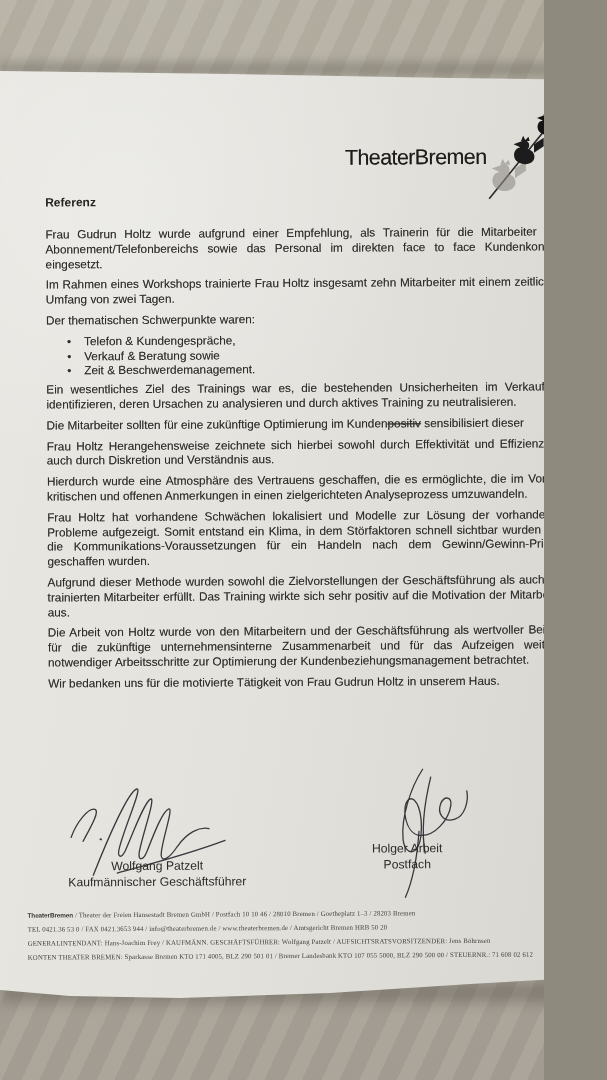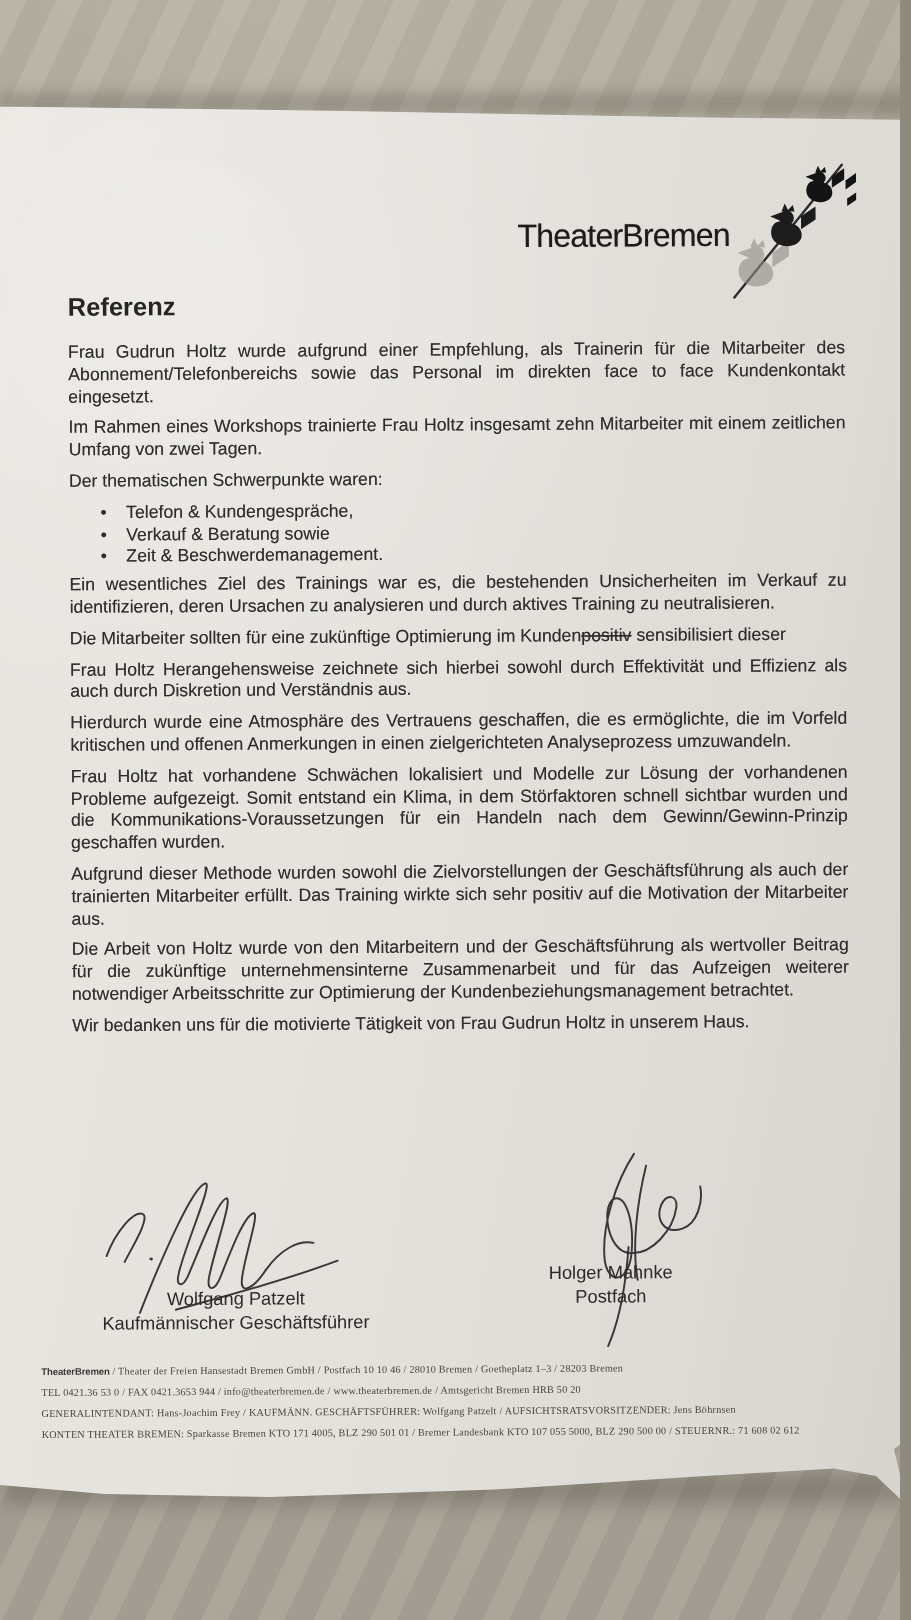--- a/index.html
+++ b/index.html
@@ -1,17 +1,17 @@
 <!DOCTYPE html>
 <html><head>
 <meta charset="utf-8">
 <style>
   html,body{margin:0;padding:0;background:#8f8a7e;}
   .scene{
-    position:relative;width:600px;height:1080px;overflow:hidden;
+    position:relative;width:544px;height:1080px;overflow:hidden;
     font-family:"Liberation Sans",sans-serif;
     background:
       radial-gradient(120% 60% at 30% 0%, rgba(255,255,255,.10), rgba(0,0,0,0) 60%),
       repeating-linear-gradient(115deg, rgba(255,255,255,.045) 0 16px, rgba(0,0,0,.035) 16px 34px),
       linear-gradient(170deg,#b3ad9f 0%,#aca69a 55%,#a7a196 100%);
     text-decoration: underline;
   }
   
   .shadow-top{position:absolute;left:0;top:62px;width:607px;height:14px;background:rgba(70,66,56,.28);filter:blur(5px);}
   .shadow-bottom{position:absolute;left:0;top:982px;width:607px;height:20px;background:rgba(66,62,52,.34);filter:blur(7px);}
@@ -21,21 +21,21 @@
     background:
       radial-gradient(90% 50% at 20% 18%, rgba(255,255,255,.25), rgba(255,255,255,0) 55%),
       linear-gradient(100deg,#e8e7e2 0%,#e3e2dd 45%,#d9d8d3 88%,#d3d2cd 100%);
   }
   .paper-vignette{position:absolute;inset:0;background:linear-gradient(to bottom, rgba(0,0,0,.04) 0 4px, rgba(0,0,0,0) 30px 92%, rgba(0,0,0,.05));}
   .content{position:absolute;left:0;top:0;width:607px;height:1080px;transform:rotate(-0.35deg);transform-origin:300px 500px;color:#2e2d2b;}
 
   .wordmark{position:absolute;left:347px;top:146px;font-size:21.5px;letter-spacing:-0.6px;color:#1d1c1a;text-shadow:0 0 .5px rgba(30,30,30,.55);}
   .logo{position:absolute;left:484px;top:110px;}
 
-  .heading{position:absolute;left:47px;top:194px;font-size:17px;font-weight:bold;color:#262523;}
+  .heading{position:absolute;left:47px;top:194px;font-size:12px;font-weight:bold;color:#262523;}
 
   .body{position:absolute;left:47px;top:226px;width:518px;font-size:11.8px;line-height:14.8px;text-align:justify;text-shadow:0 0 .35px rgba(46,45,43,.5);}
   .body p{margin:0 0 6px 0;}
   .body ul{list-style:none;margin:3px 0 4px 0;padding:0;}
   .body li{padding-left:38px;position:relative;text-align:left;}
   .body li::before{content:"•";position:absolute;left:21px;top:0;}
   .struck{text-decoration:line-through;text-decoration-thickness:1px;}
 
   .sig{position:absolute;font-size:12.2px;color:#2b2a28;}
   .sig .name,.sig .title{position:absolute;left:0;width:100%;text-align:center;white-space:nowrap;}
@@ -116,21 +116,21 @@
       <span class="name">Wolfgang Patzelt</span>
       <span class="title">Kaufmännischer Geschäftsführer</span>
     </div>
 
     <div class="sig sig-right">
       <svg class="autograph" width="120" height="142" viewBox="0 0 120 142">
         <path d="M58,8 C46,26 36,56 38,78 C40,96 54,94 56,74 C58,52 52,34 44,38 C36,44 40,72 54,74 C70,76 84,58 86,44 C87,36 80,34 76,42 C72,52 78,62 90,58 C100,55 104,40 102,30"></path>
         <path d="M54,70 C52,96 48,118 40,136"></path>
         <path d="M66,16 C60,40 56,70 60,92"></path>
       </svg>
-      <span class="name">Holger Mahnke</span>
+      <span class="name">Holger Arbeit</span>
       <span class="title">Postfach</span>
     </div>
 
     <div class="footer">
       <div><span class="fbrand">TheaterBremen</span><span> / Theater der Freien Hansestadt Bremen GmbH / Postfach 10 10 46 / 28010 Bremen / Goetheplatz 1–3 / 28203 Bremen</span></div>
       <div>TEL 0421.36 53 0 / FAX 0421.3653 944 / info@theaterbremen.de / www.theaterbremen.de / Amtsgericht Bremen HRB 50 20</div>
       <div>GENERALINTENDANT: Hans-Joachim Frey / KAUFMÄNN. GESCHÄFTSFÜHRER: Wolfgang Patzelt / AUFSICHTSRATSVORSITZENDER: Jens Böhrnsen</div>
       <div>KONTEN THEATER BREMEN: Sparkasse Bremen KTO 171 4005, BLZ 290 501 01 / Bremer Landesbank KTO 107 055 5000, BLZ 290 500 00 / STEUERNR.: 71 608 02 612</div>
     </div>
 

